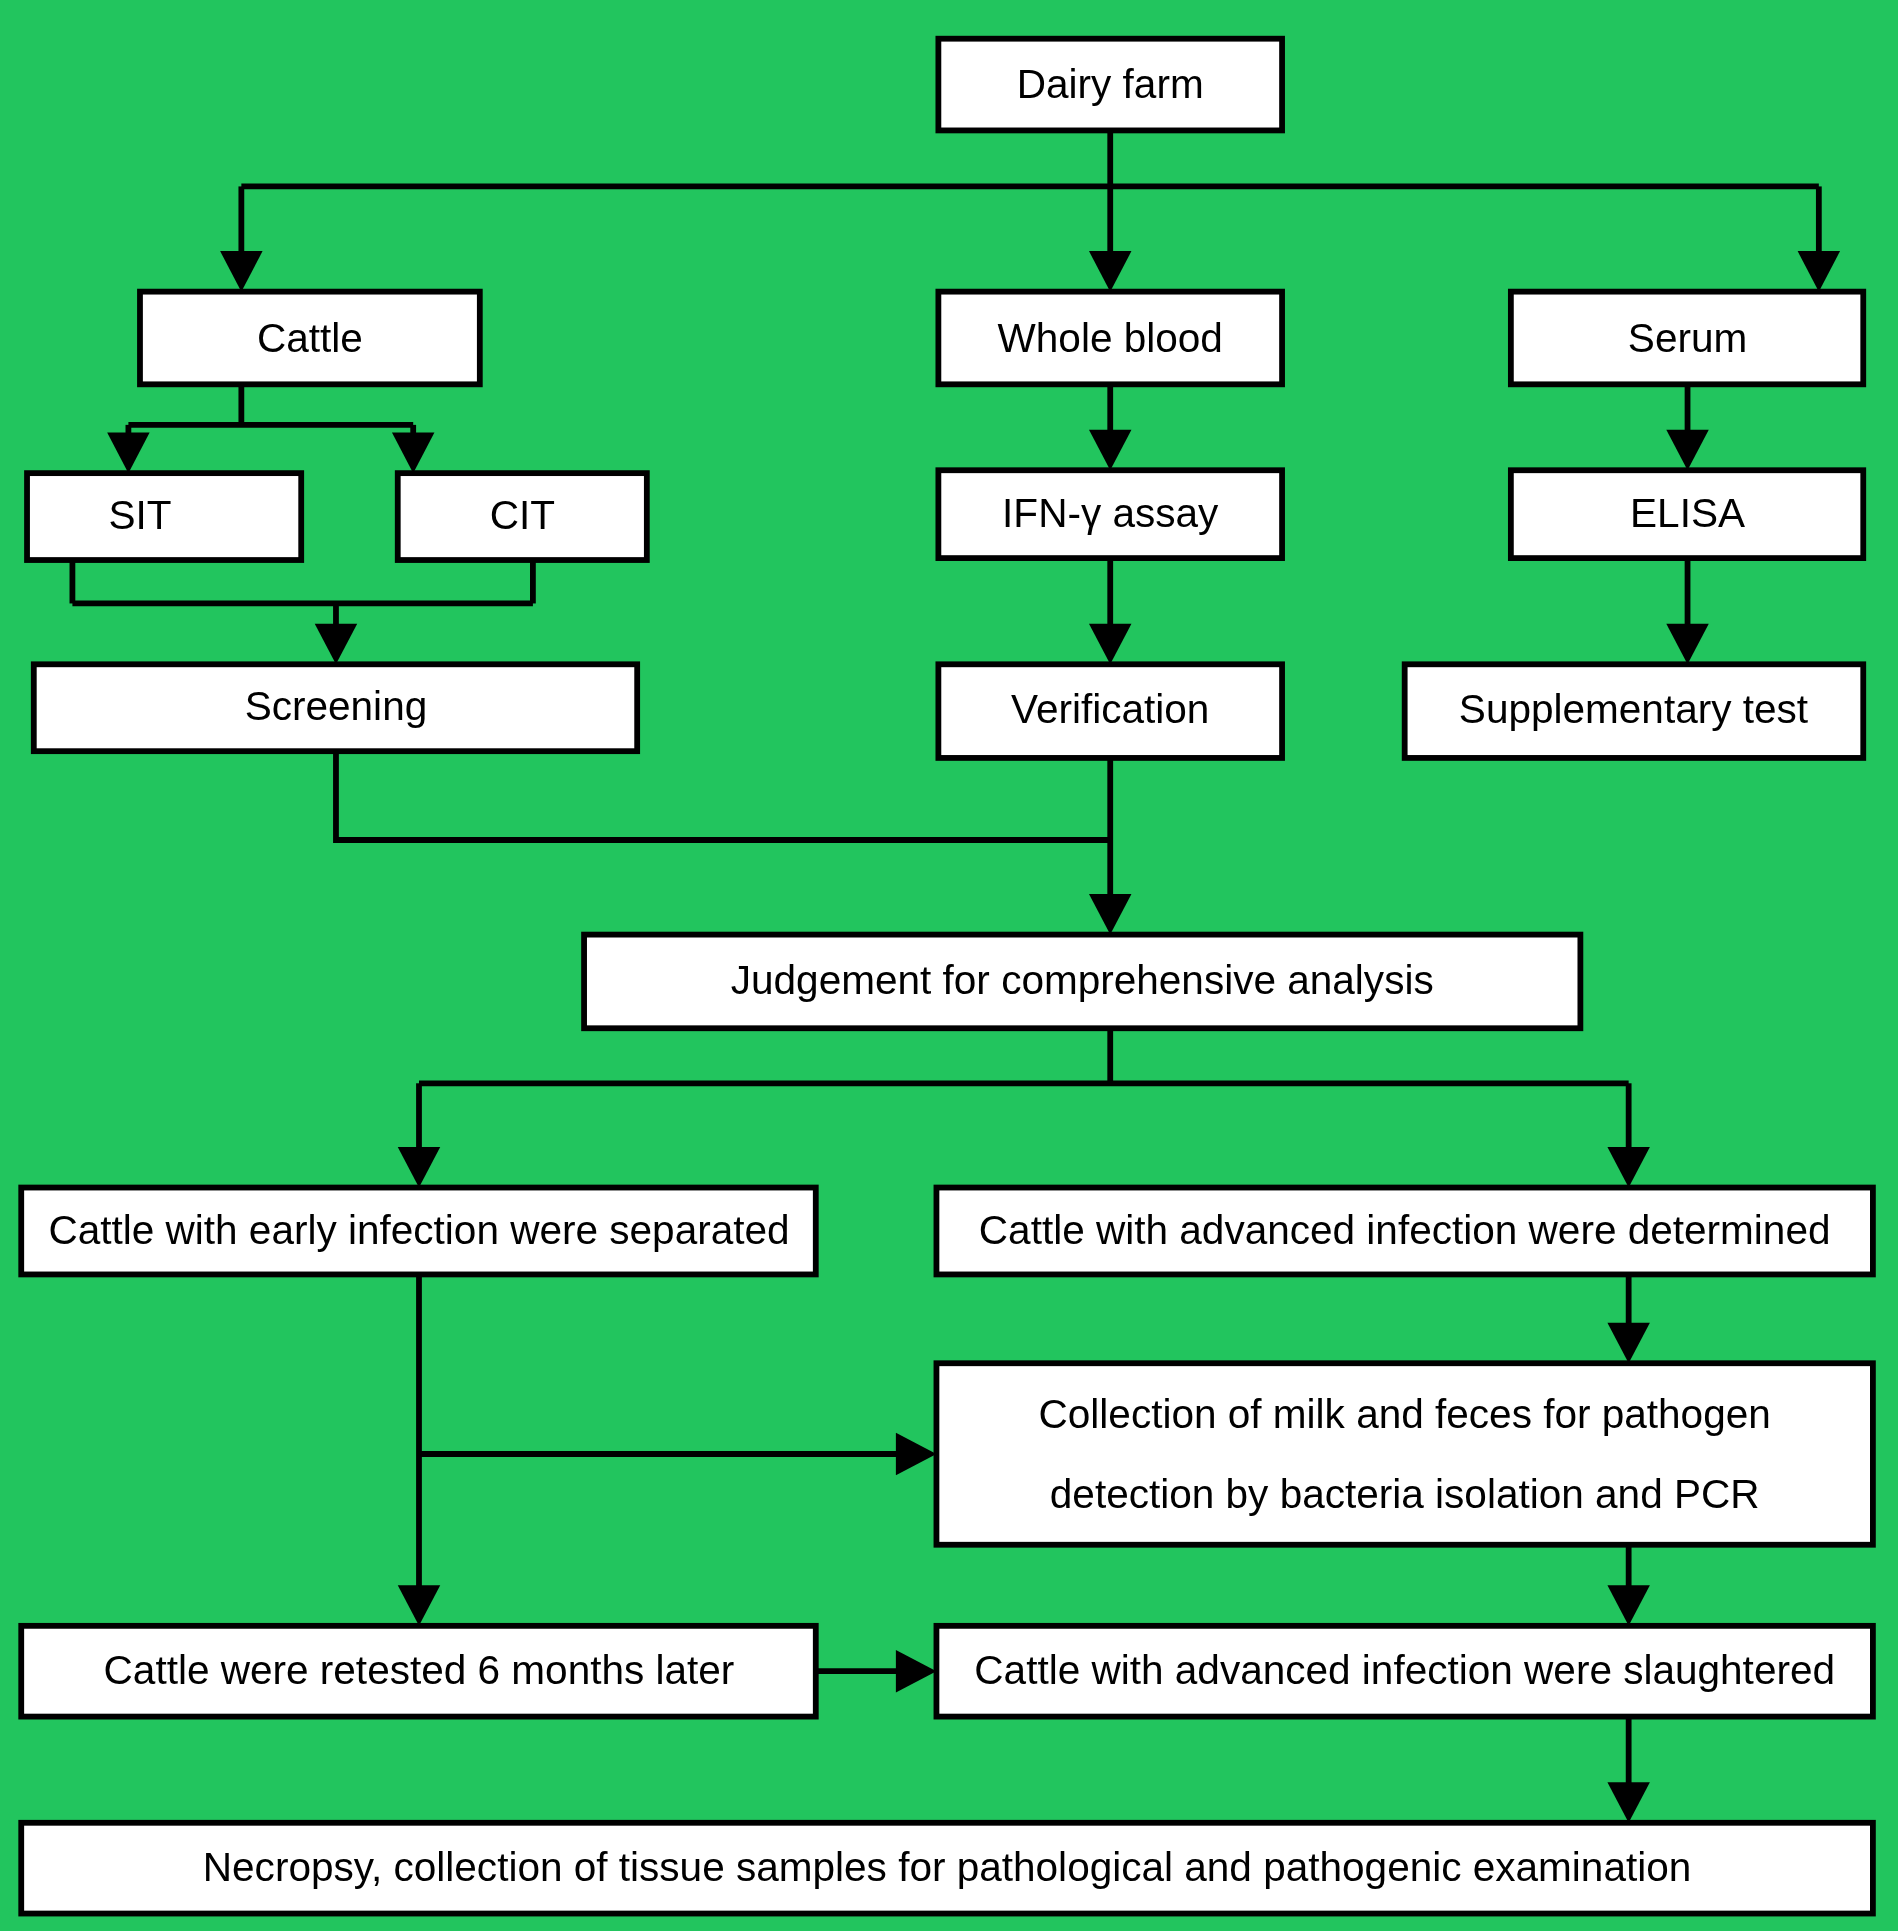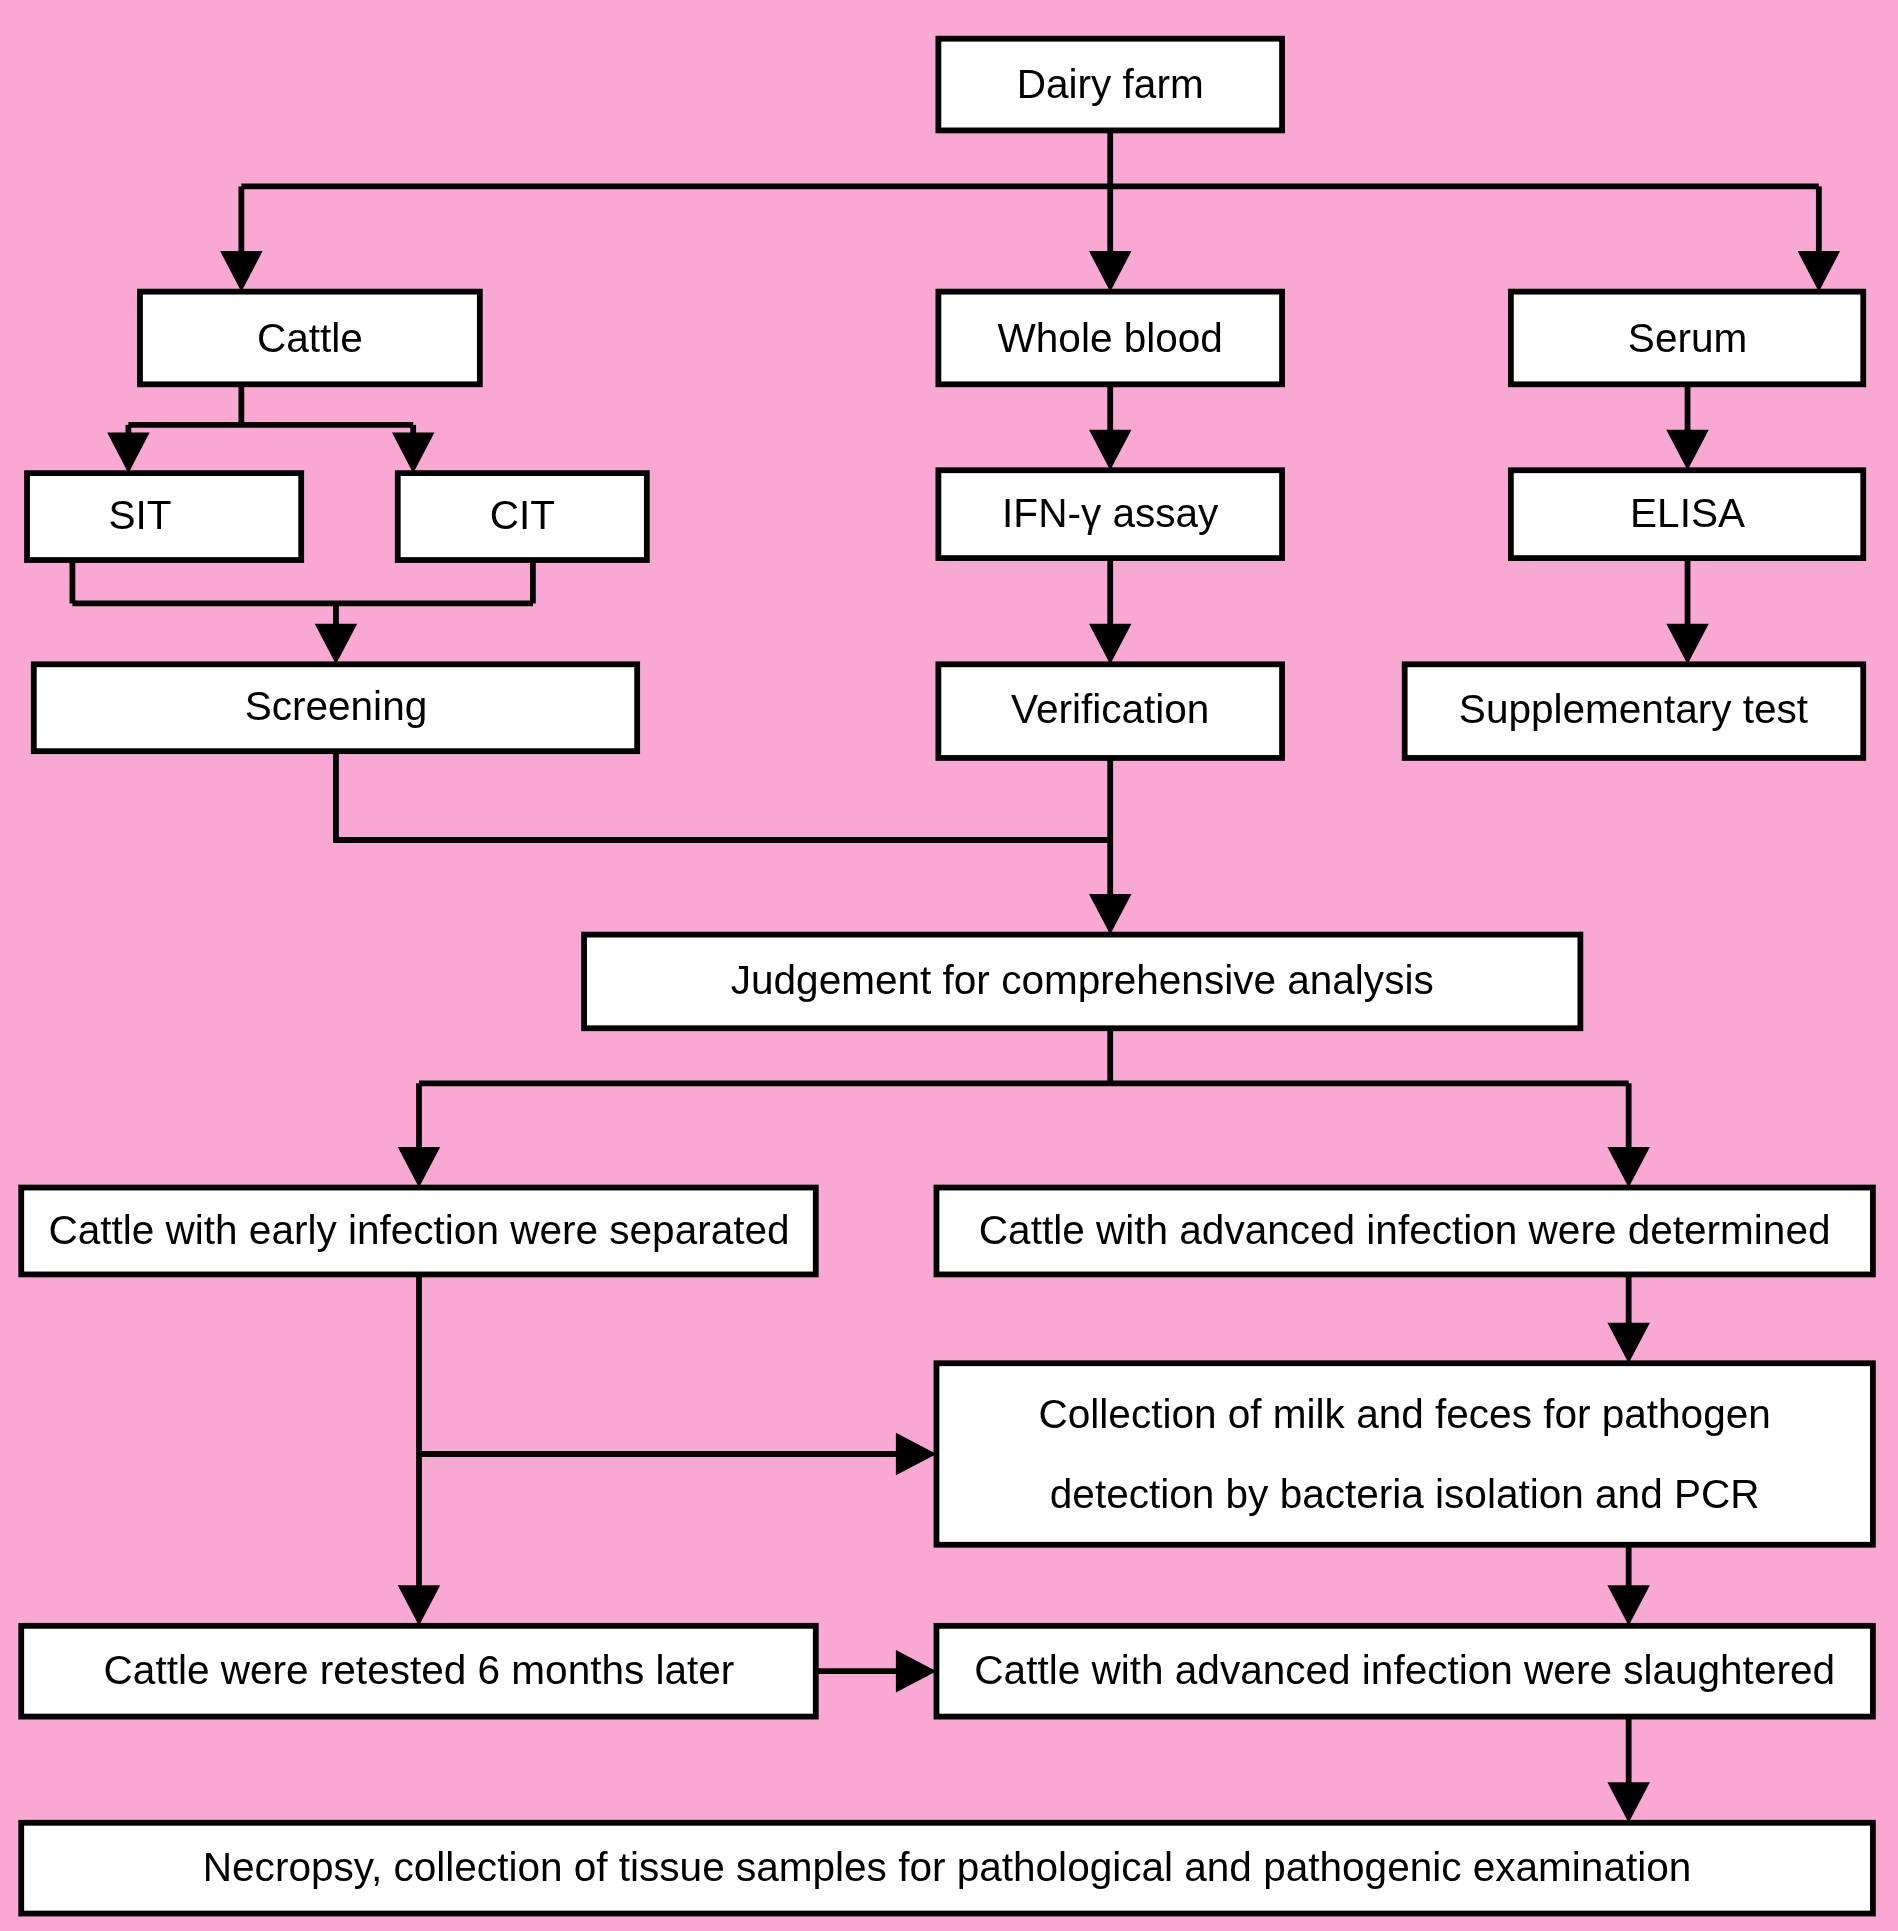--- a/index.html
+++ b/index.html
@@ -10,21 +10,21 @@
   body {
     font-family: "Liberation Sans", sans-serif;
     width: 1898px;
     height: 1931px;
     overflow: hidden;
   }
   #flowchart-root {
     position: relative;
     width: 1898px;
     height: 1931px;
-    background: #f9a8d4;
+    background: #22c55e;
   }
   svg#flow-svg {
     position: absolute;
     top: 0;
     left: 0;
     width: 1898px;
     height: 1931px;
     display: block;
   }
   .node-rect {

